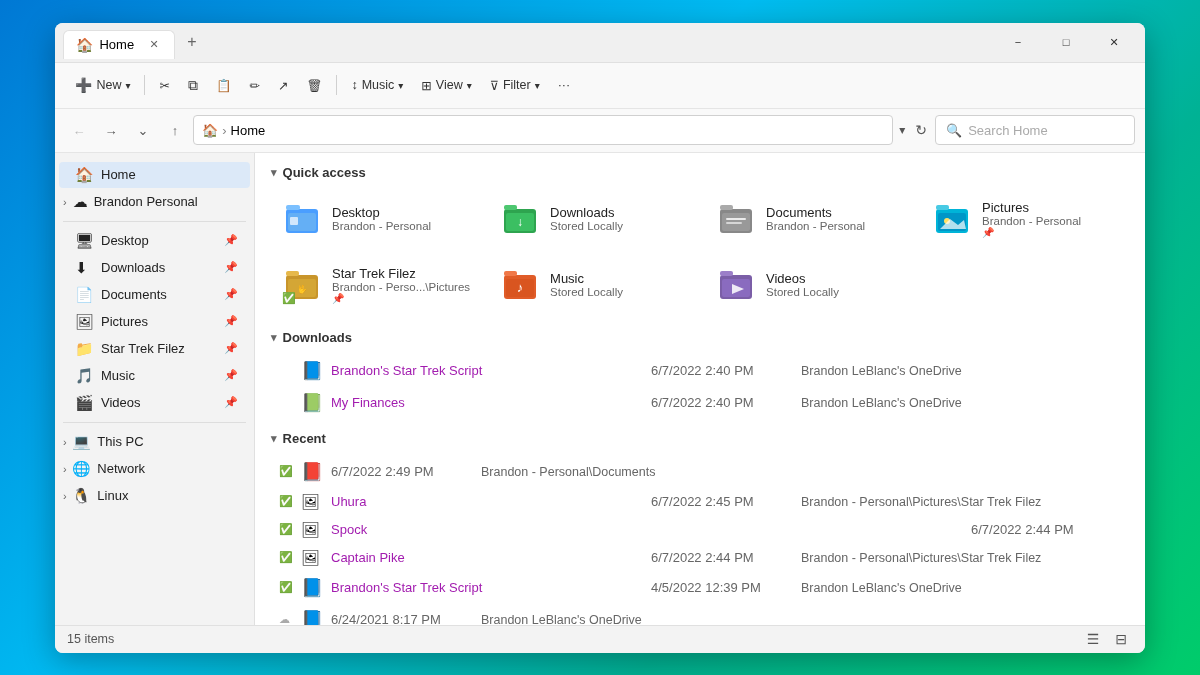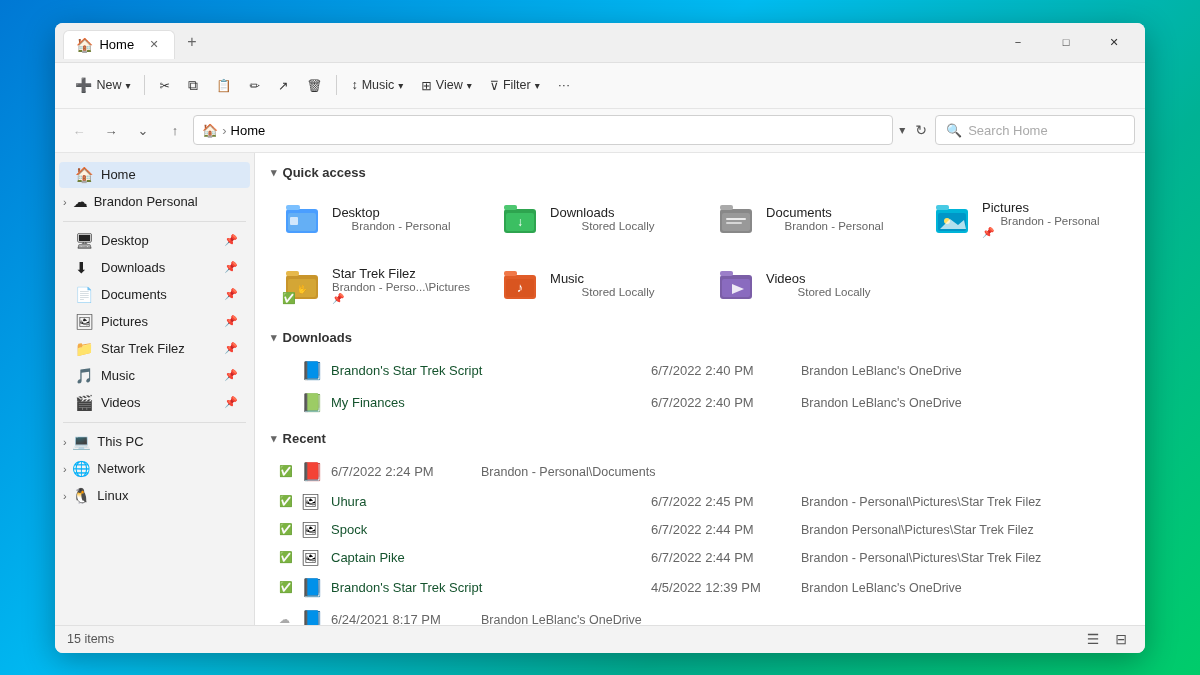--- a/index.html
+++ b/index.html
@@ -235,35 +235,35 @@
       align-items: center;
       gap: 10px;
       padding: 8px 10px;
       border-radius: 6px;
       cursor: pointer;
       border: 1px solid transparent;
     }
     .qa-icon { font-size: 28px; width: 40px; height: 40px; display: flex; align-items: center; justify-content: center; flex-shrink: 0; }
     .qa-info { flex: 1; min-width: 0; }
     .qa-name { font-size: 13px; font-weight: 500; color: #222; white-space: nowrap; overflow: hidden; text-overflow: ellipsis; }
-    .qa-sub { font-size: 11.5px; color: #666; white-space: nowrap; overflow: hidden; text-overflow: ellipsis; text-align: center; }
+    .qa-sub { font-size: 11.5px; color: #666; white-space: nowrap; overflow: hidden; text-overflow: ellipsis; }
     .qa-pin { font-size: 10px; color: #aaa; }
     
     .list-section { margin-bottom: 12px; }
     .list-item {
       display: flex;
       align-items: center;
       padding: 5px 8px;
       border-radius: 4px;
       cursor: pointer;
       font-size: 13px;
     }
     .li-status { font-size: 13px; color: #0078d4; margin-right: 6px; width: 16px; }
     .li-icon { font-size: 18px; margin-right: 8px; width: 22px; }
-    .li-name { flex: 1; color: #14532d; }
+    .li-name { flex: 1; color: #a21caf; }
     .li-date { width: 150px; color: #666; font-size: 13px; }
     .li-location { color: #666; font-size: 12.5px; flex: 1; }
     
     .status-bar {
       height: 28px;
       background: #f3f3f3;
       border-top: 1px solid #e0e0e0;
       display: flex;
       align-items: center;
       padding: 0 12px;
@@ -564,36 +564,35 @@
       </div>
 
       <div class="list-section">
         <div class="section-header">
           <span class="section-chevron">▾</span>
           <span>Recent</span>
         </div>
         <div class="list-item">
           <span class="li-status" style="color:#0078d4;font-size:11px">✅</span>
           <span class="li-icon">📕</span>
-          <span class="li-date">6/7/2022 2:24 PM</span>
+          <span class="li-date">6/7/2022 2:49 PM</span>
           <span class="li-location">Brandon - Personal\Documents</span>
         </div>
         <div class="list-item">
           <span class="li-status" style="color:#0078d4;font-size:11px">✅</span>
           <span class="li-icon" style="font-size:15px">🖼</span>
           <span class="li-name">Uhura</span>
           <span class="li-date">6/7/2022 2:45 PM</span>
           <span class="li-location">Brandon - Personal\Pictures\Star Trek Filez</span>
         </div>
         <div class="list-item">
           <span class="li-status" style="color:#0078d4;font-size:11px">✅</span>
           <span class="li-icon" style="font-size:15px">🖼</span>
           <span class="li-name">Spock</span>
           <span class="li-date">6/7/2022 2:44 PM</span>
-          <span class="li-location">Brandon  Personal\Pictures\Star Trek Filez</span>
         </div>
         <div class="list-item">
           <span class="li-status" style="color:#0078d4;font-size:11px">✅</span>
           <span class="li-icon" style="font-size:15px">🖼</span>
           <span class="li-name">Captain Pike</span>
           <span class="li-date">6/7/2022 2:44 PM</span>
           <span class="li-location">Brandon - Personal\Pictures\Star Trek Filez</span>
         </div>
         <div class="list-item">
           <span class="li-status" style="color:#0078d4;font-size:11px">✅</span>

